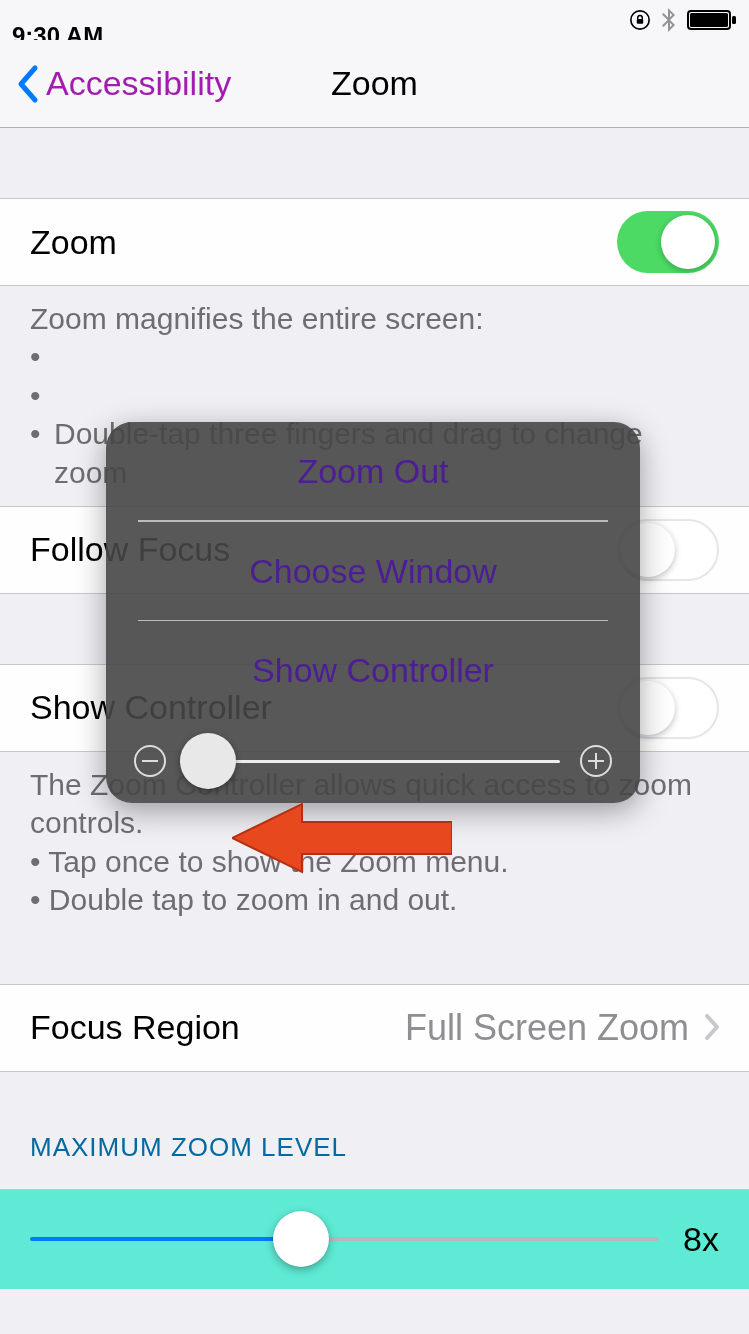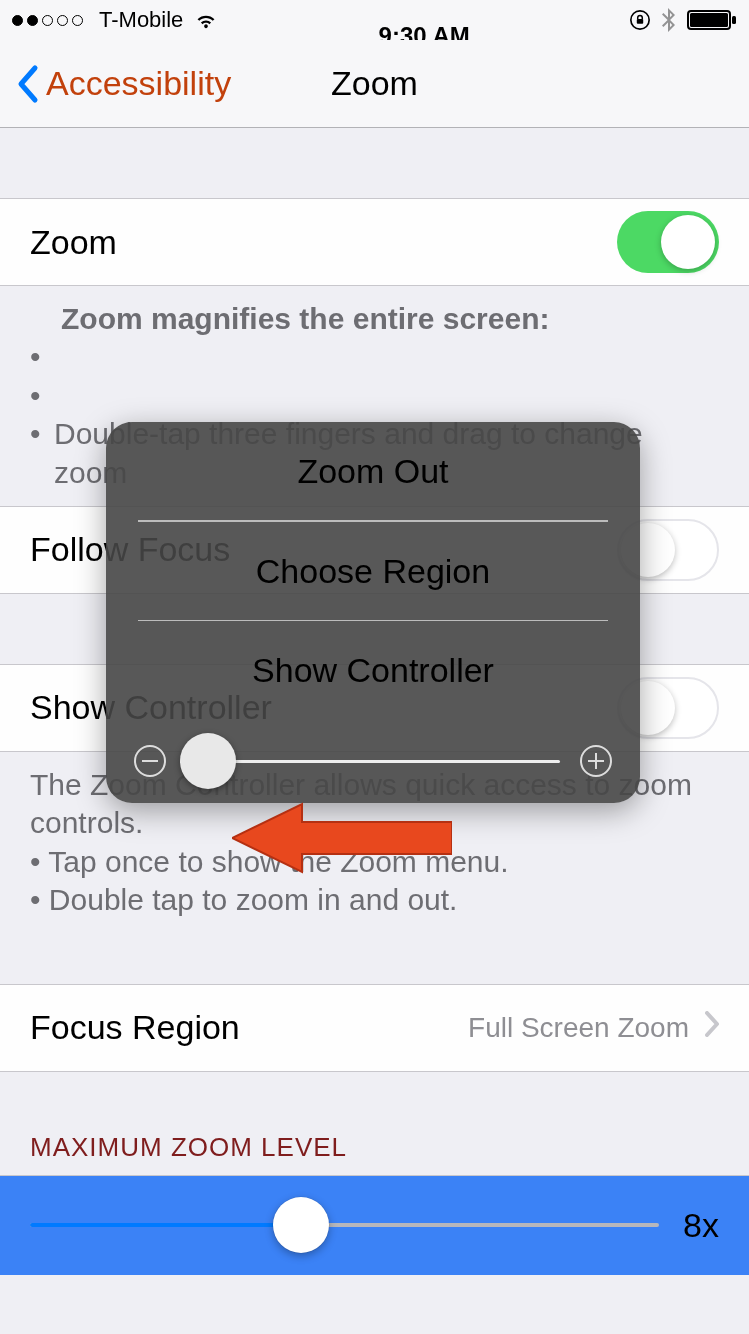--- a/index.html
+++ b/index.html
@@ -40,21 +40,21 @@
     height: 88px;
     background: #f7f7f9;
     border-bottom: 1px solid #b2b2b6;
     display: flex;
     align-items: center;
     position: relative;
   }
   .back-btn {
     display: flex;
     align-items: center;
-    color: #c2410c;
+    color: #a21caf;
     font-size: 34px;
     font-weight: 400;
     padding-left: 16px;
     gap: 6px;
   }
   .back-chevron svg { width: 24px; height: 40px; display:block; }
   .nav-title {
     position: absolute;
     left: 0; right: 0;
     text-align: center;
@@ -74,21 +74,21 @@
     display: flex;
     align-items: center;
     justify-content: space-between;
     padding: 0 30px 0 30px;
     font-size: 34px;
     color: #000;
     border-top: 1px solid #c8c7cc;
     border-bottom: 1px solid #c8c7cc;
     font-weight: 400;
   }
-  .cell .value { color: #8e8e93; font-size: 28px; display:flex; align-items:center; gap:16px; }
+  .cell .value { color: #8e8e93; font-size: 36px; display:flex; align-items:center; gap:16px; }
   .cell .chevron svg { width: 14px; height: 26px; }
 
   .switch {
     width: 102px; height: 62px; border-radius: 31px; position: relative;
   }
   .switch.on { background: #4cd964; }
   .switch.off { background: #fff; border: 2px solid #e5e5ea; }
   .switch .knob {
     position: absolute; top: 4px; width: 54px; height: 54px; background: #fff;
     border-radius: 50%; box-shadow: 0 2px 6px rgba(0,0,0,0.25);
@@ -96,34 +96,34 @@
   .switch.on .knob { right: 4px; }
   .switch.off .knob { left: 2px; top:2px; }
 
   .footer-text {
     padding: 14px 30px 14px 30px;
     font-size: 30px;
     color: #6d6d72;
     line-height: 1.28;
     font-weight: 400;
   }
-  .footer-text .hdr { font-weight: 700; color:#6d6d72;margin-left:31px; }
+  .footer-text .hdr { font-weight: 400; color:#6d6d72; }
   .footer-text .bullet-row { display:flex; }
   .footer-text .dot-bullet { width: 24px; flex:none; }
   .header-text {
-    padding: 0 30px 12px 30px;
+    padding: 0 30px 26px 30px;
     font-size: 26px;
-    color: #7f1d1d;
+    color: #0369a1;
     letter-spacing: 1px;
     font-weight: 400;
   }
 
   
   .max-slider-row {
-    background: #3b82f6;
+    background: #5eead4;
     border-top: 1px solid #c8c7cc;
     height: 100px;
     display:flex;
     align-items:center;
     padding: 0 30px;
     gap: 24px;
   }
   .max-slider-track {
     flex: 1; height: 4px; background: #b7b7bc; border-radius: 2px; position: relative;
   }
@@ -137,21 +137,21 @@
   }
   .max-value { font-size:34px; color:#000; font-weight:400; }
 
   
   .popover {
     position: absolute;
     left: 106px; top: 422px;
     width: 534px;
     background: rgba(70,70,70,0.90);
     border-radius: 26px;
-    color: #000000;
+    color: #4c1d95;
     overflow: hidden;
     box-shadow: 0 8px 30px rgba(0,0,0,0.35);
   }
   .popover-item {
     height: 98px;
     display:flex;
     align-items:center;
     justify-content:center;
     font-size: 34px;
     font-weight: 300;
@@ -185,35 +185,20 @@
     left: 232px; top: 798px;
     pointer-events:none;
   }
   .annotation-arrow svg { width: 220px; height:80px; display:block; }
 
 </style>
 </head>
 <body>
 
 <div class="status-bar">
-  <div class="status-left">
-    <span class="signal-dots">
-      <span class="dot filled"></span>
-        <span class="dot filled"></span>
-        <span class="dot"></span>
-        <span class="dot"></span>
-        <span class="dot"></span>
-    </span>
-    <span class="carrier">T-Mobile</span>
-    <span class="wifi-icon">
-      <svg viewBox="0 0 24 24">
-          <path fill="#000" d="M12 19.5c.9 0 1.7-.8 1.7-1.7S12.9 16 12 16s-1.7.8-1.7 1.7.8 1.8 1.7 1.8zm-4.7-5.2 1.6 1.6c1.7-1.7 4.5-1.7 6.2 0l1.6-1.6c-2.6-2.6-6.8-2.6-9.4 0zm-3.1-3.1 1.6 1.6c3.4-3.4 8.9-3.4 12.4 0l1.6-1.6c-4.3-4.3-11.3-4.3-15.6 0z"></path>
-        </svg>
-    </span>
-  </div>
   <div class="status-time">9:30 AM</div>
   <div class="status-right">
     <span class="lock-icon">
       <svg viewBox="0 0 24 24">
           <circle cx="12" cy="12" r="10" fill="none" stroke="#000" stroke-width="1.8"></circle>
           <path d="M9.5 11V9.5a2.5 2.5 0 0 1 5 0V11" fill="none" stroke="#000" stroke-width="1.6"></path>
           <rect x="8.5" y="11" width="7" height="5" rx="1" fill="#000"></rect>
         </svg>
     </span>
     <span class="bt-icon">
@@ -314,21 +299,21 @@
   <div class="max-value">8x</div>
 </div>
 
 <div class="popover">
   <div class="popover-item">
       <span>Zoom Out</span>
     </div>
   <div class="popover-sep"></div>
   <div class="popover-sep"></div>
   <div class="popover-item">
-      <span>Choose Region</span>
+      <span>Choose Window</span>
     </div>
   <div class="popover-sep"></div>
   <div class="popover-item">
       <span>Show Controller</span>
     </div>
   <div class="popover-slider-row">
     <span class="pop-btn">
       <svg viewBox="0 0 36 36">
           <circle cx="18" cy="18" r="15" fill="none" stroke="#ddd" stroke-width="2"></circle>
           <line x1="10" y1="18" x2="26" y2="18" stroke="#ddd" stroke-width="2"></line>

